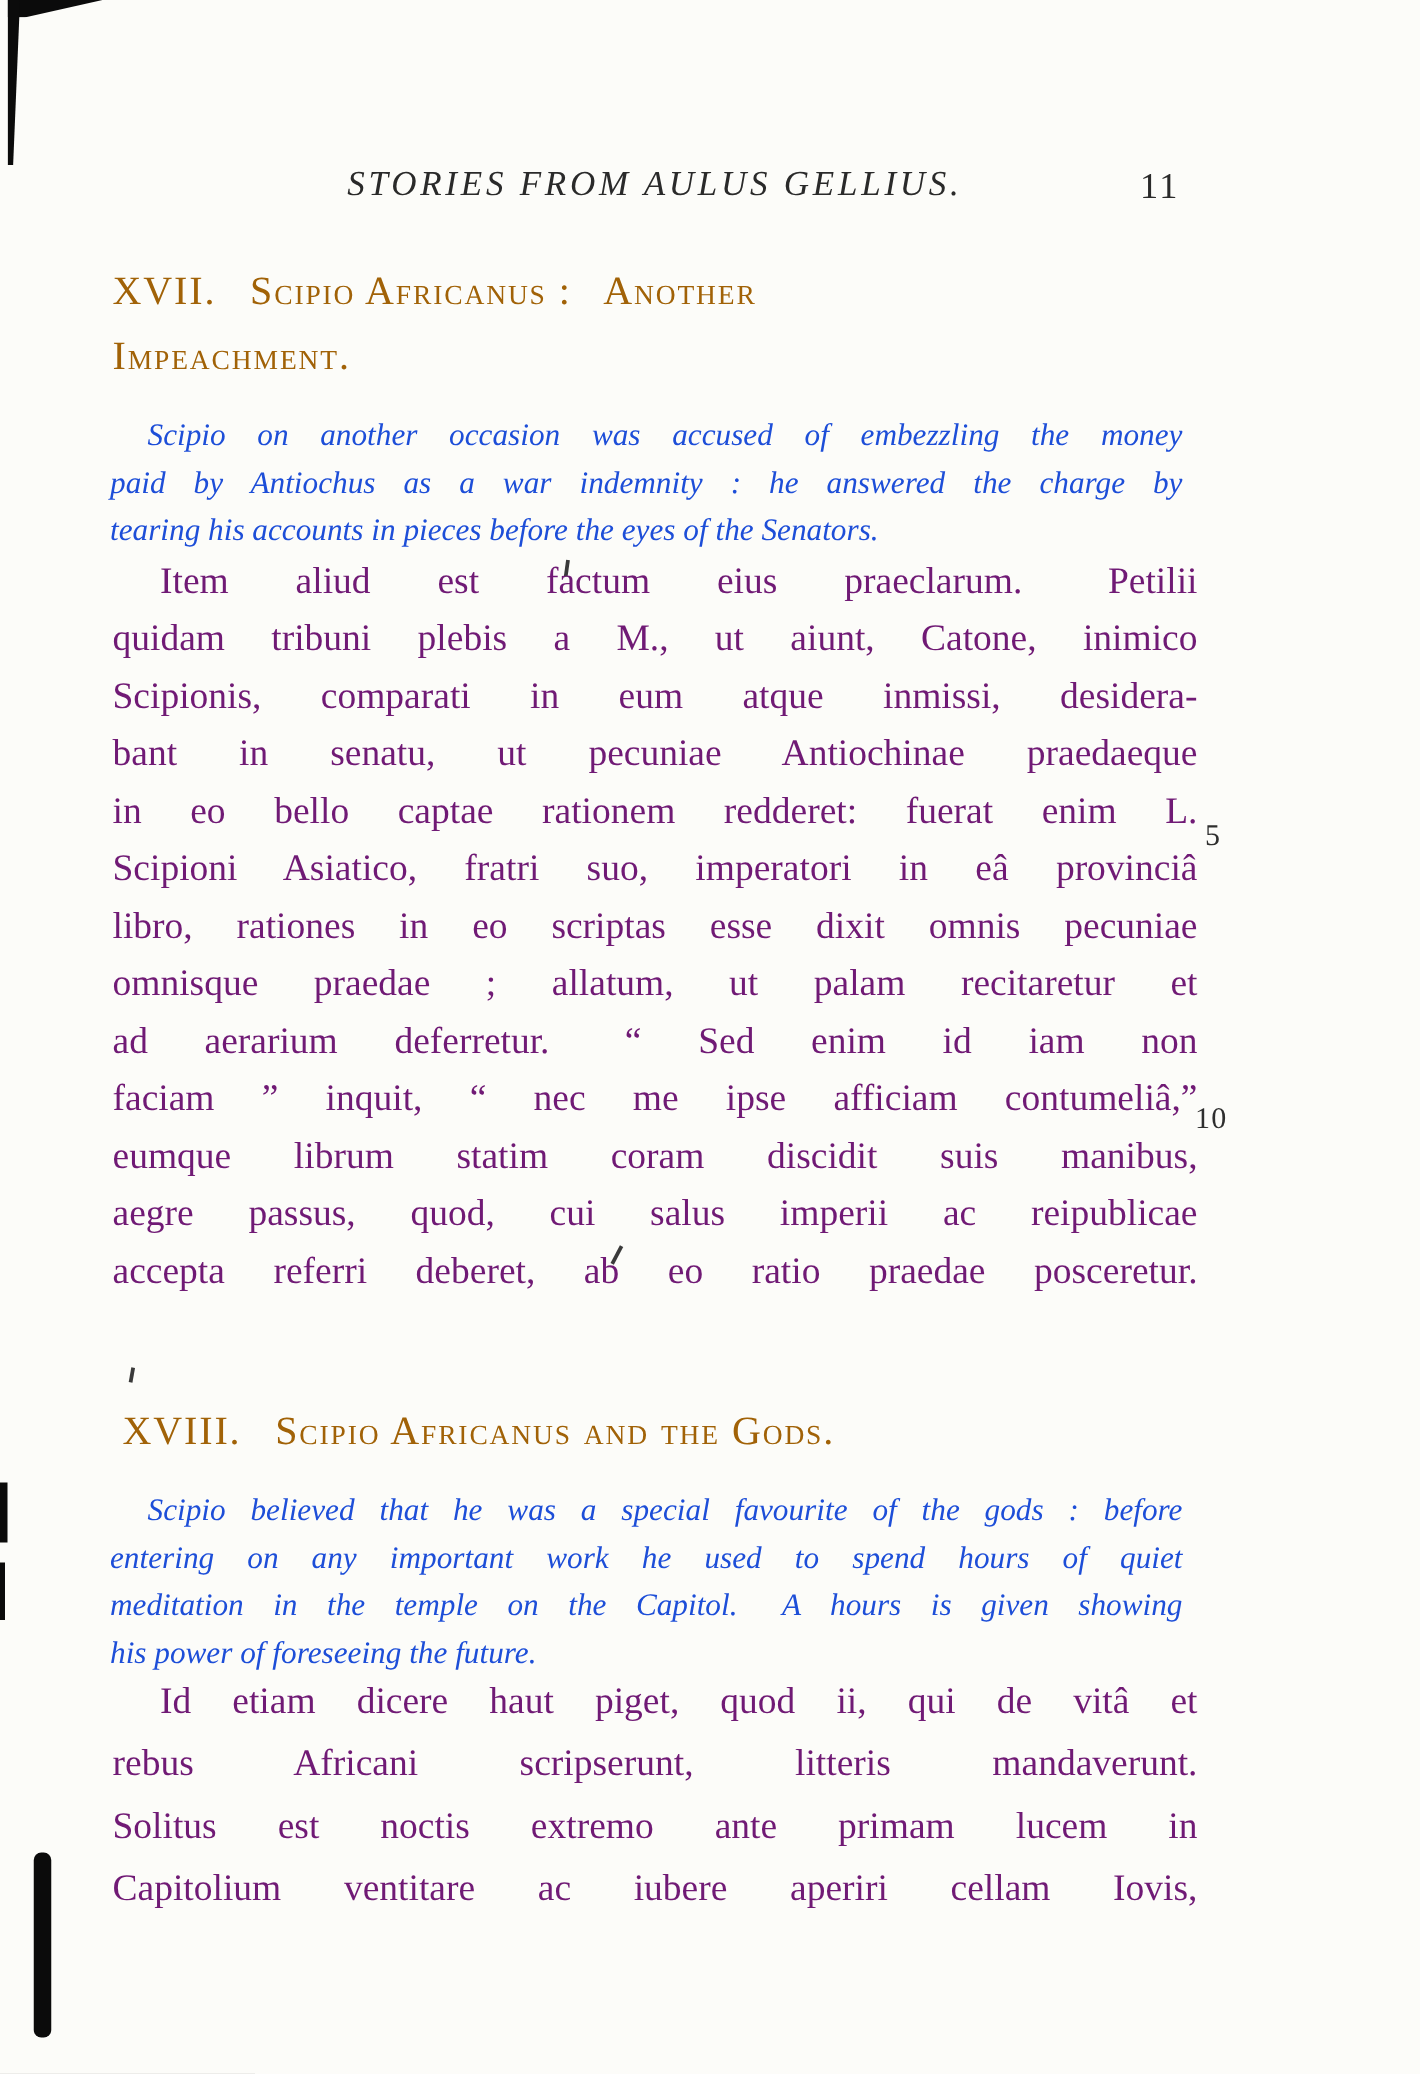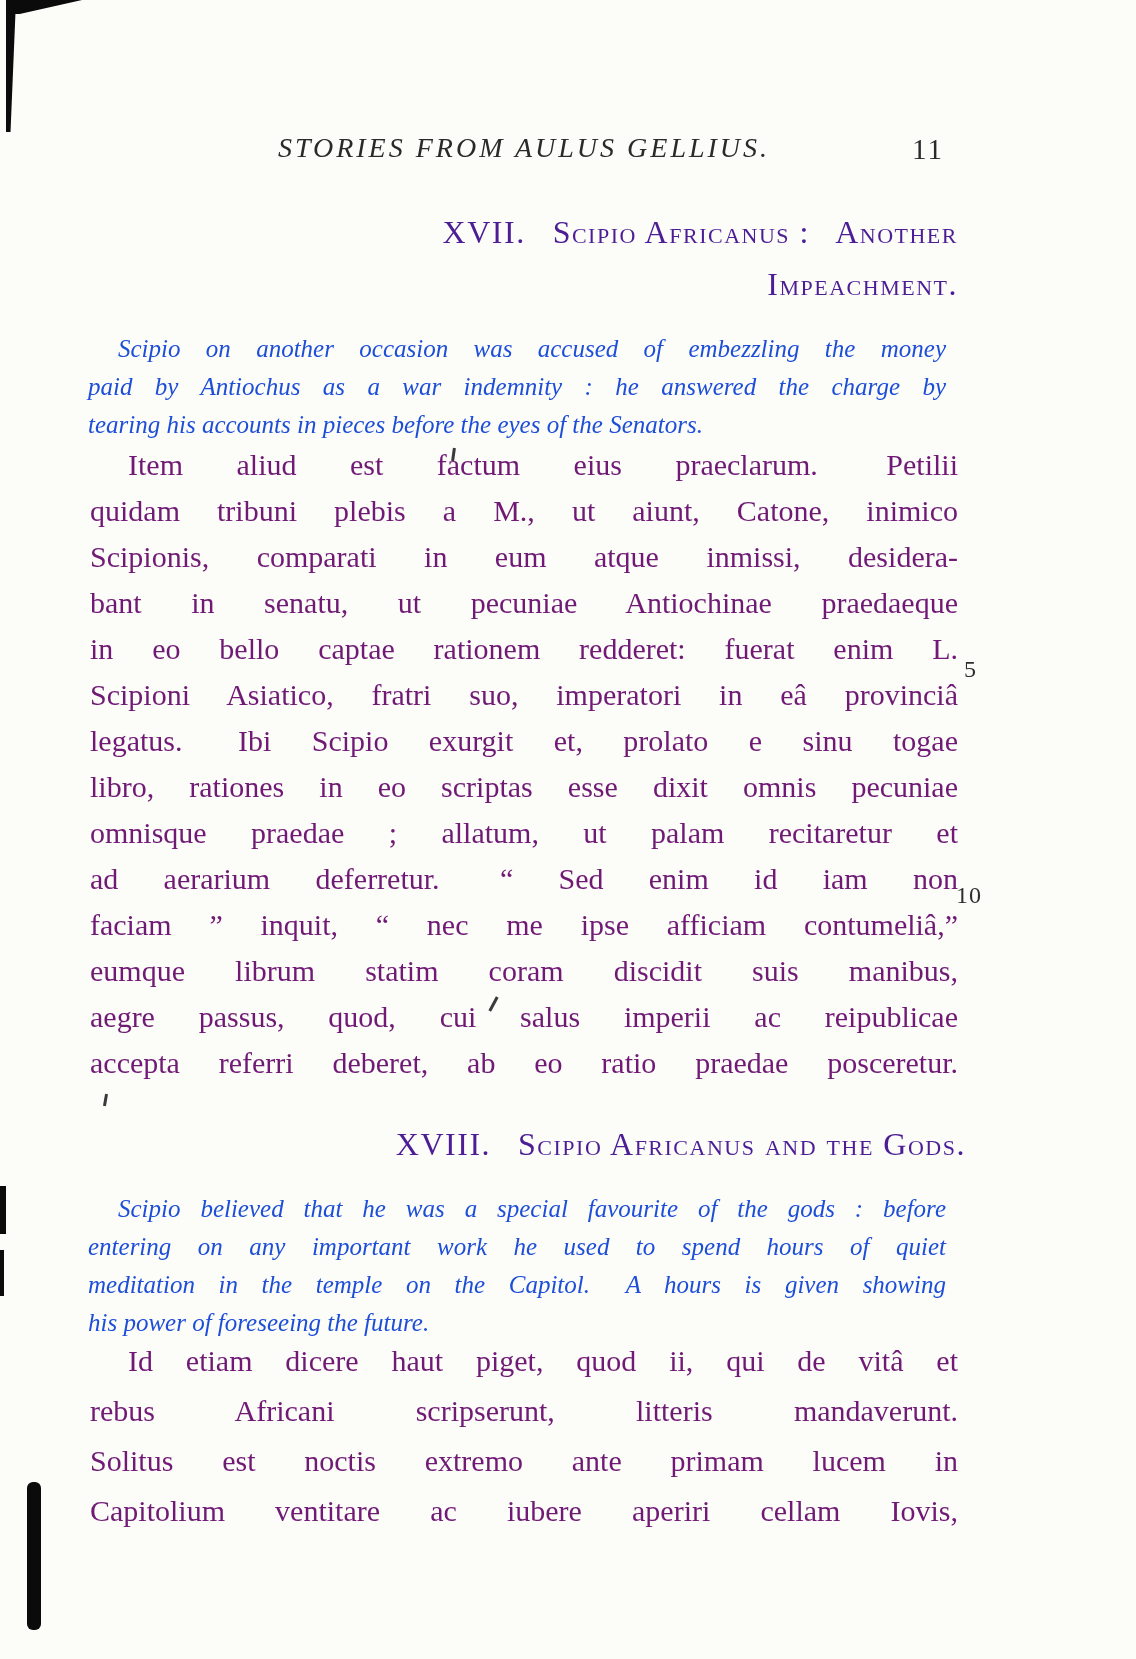--- a/index.html
+++ b/index.html
@@ -33,22 +33,22 @@
     letter-spacing: 2px;
     color: #2a2a2a;
   }
 
   
   .heading {
     font-variant: small-caps;
     font-size: 32px;
     line-height: 52px;
     letter-spacing: 1.5px;
-    text-align: right;
-    color: #4c1d95;
+    text-align: left;
+    color: #a16207;
   }
   .sec1-heading { top: 206px; left: 90px; width: 868px; }
   .sec2-heading { top: 1118px; left: 98px; width: 868px; }
 
   
   .summary {
     font-style: italic;
     font-size: 25px;
     line-height: 38px;
     color: #1d4ed8;
@@ -121,21 +121,20 @@
     <div class="tl short">tearing his accounts in pieces before the eyes of the Senators.</div>
   </div>
 
   <div class="abs body-block body1">
     <div class="tl indent">Item aliud est factum eius praeclarum.  Petilii</div>
     <div class="tl">quidam tribuni plebis a M., ut aiunt, Catone, inimico</div>
     <div class="tl">Scipionis, comparati in eum atque inmissi, desidera-</div>
     <div class="tl">bant in senatu, ut pecuniae Antiochinae praedaeque</div>
     <div class="tl">in eo bello captae rationem redderet: fuerat enim L.</div>
     <div class="tl">Scipioni Asiatico, fratri suo, imperatori in eâ provinciâ</div>
-    <div class="tl">legatus.  Ibi Scipio exurgit et, prolato e sinu togae</div>
     <div class="tl">libro, rationes in eo scriptas esse dixit omnis pecuniae</div>
     <div class="tl">omnisque praedae ; allatum, ut palam recitaretur et</div>
     <div class="tl">ad aerarium deferretur.  “ Sed enim id iam non</div>
     <div class="tl">faciam ” inquit, “ nec me ipse afficiam contumeliâ,”</div>
     <div class="tl">eumque librum statim coram discidit suis manibus,</div>
     <div class="tl">aegre passus, quod, cui salus imperii ac reipublicae</div>
     <div class="tl">accepta referri deberet, ab eo ratio praedae posceretur.</div>
   </div>
 
   <div class="margin-num mn5">5</div>

